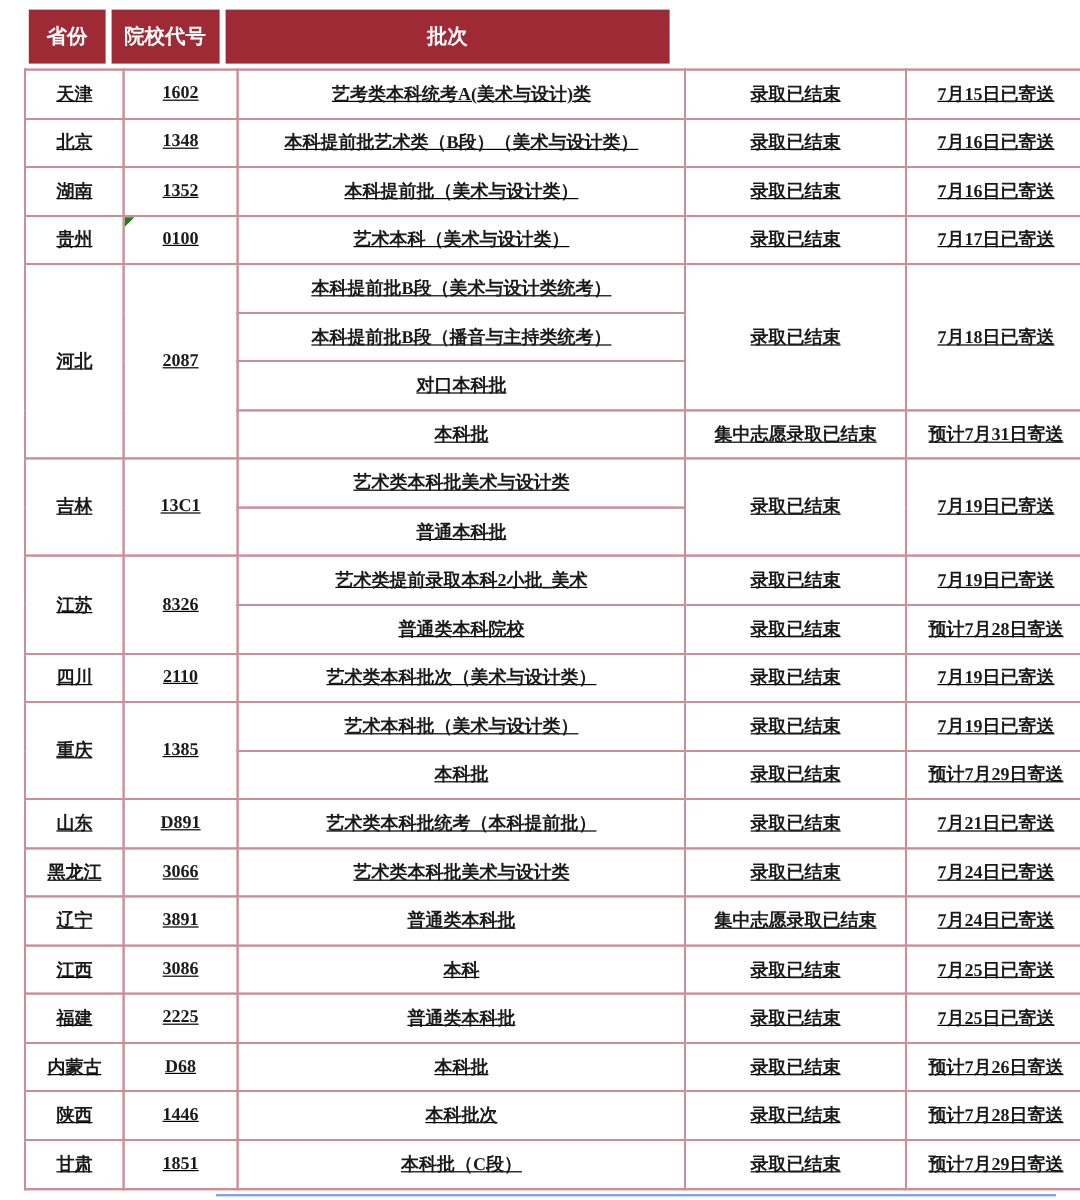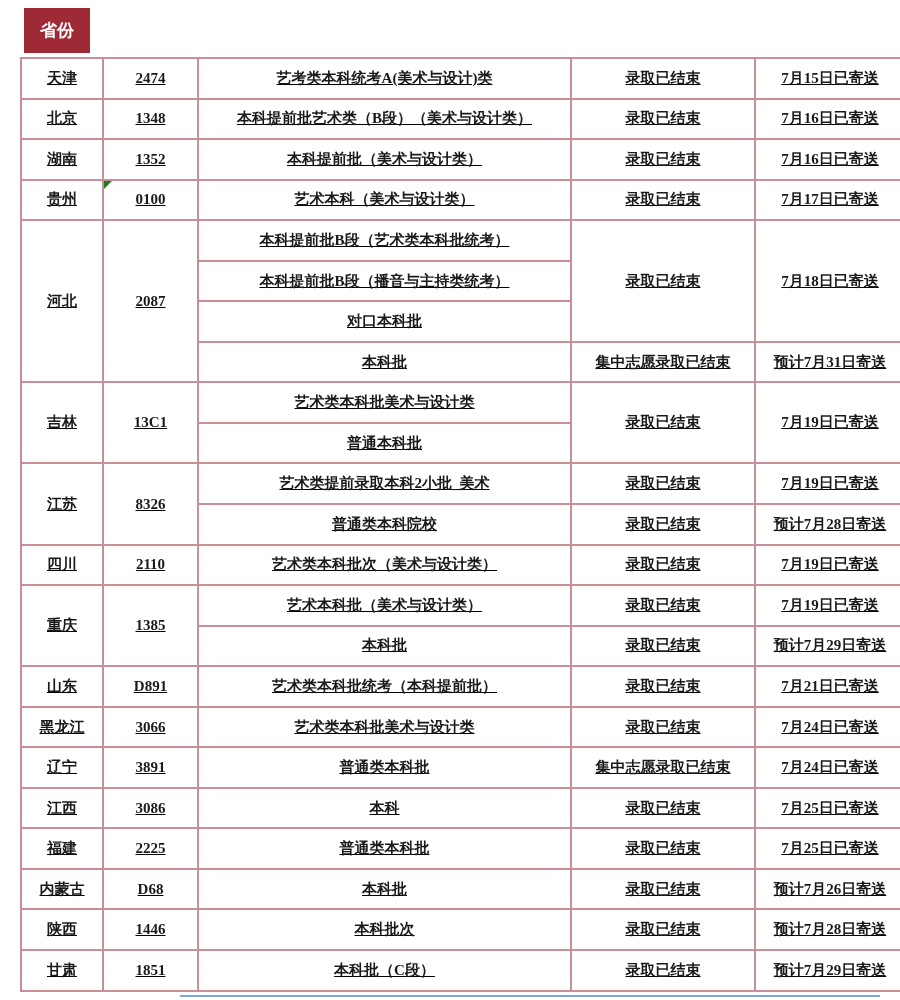--- a/index.html
+++ b/index.html
@@ -49,34 +49,36 @@
     background:#7DA7D9;
   }
 </style>
 </head>
 <body>
 
 <div class="page">
 
   <div class="header-row">
       <div class="hcell">省份</div>
+      <div class="hcell">院校代号</div>
+      <div class="hcell">批次</div>
     </div>
 
   <table class="data">
     <colgroup>
       <col style="width:82px">
       <col style="width:95px">
       <col style="width:373px">
       <col style="width:184px">
       <col style="width:150px">
     </colgroup>
     <tbody>
         <tr>
           <td rowspan="1">天津</td>
-          <td rowspan="1">2474</td>
+          <td rowspan="1">1602</td>
           <td>艺考类本科统考A(美术与设计)类</td>
           <td rowspan="1">录取已结束</td>
           <td rowspan="1">7月15日已寄送</td>
         </tr>
         <tr>
           <td rowspan="1">北京</td>
           <td rowspan="1">1348</td>
           <td>本科提前批艺术类（B段）（美术与设计类）</td>
           <td rowspan="1">录取已结束</td>
           <td rowspan="1">7月16日已寄送</td>
@@ -91,21 +93,21 @@
         <tr>
           <td rowspan="1">贵州</td>
           <td rowspan="1">0100<span class="corner-marker"></span></td>
           <td>艺术本科（美术与设计类）</td>
           <td rowspan="1">录取已结束</td>
           <td rowspan="1">7月17日已寄送</td>
         </tr>
         <tr>
           <td rowspan="4">河北</td>
           <td rowspan="4">2087</td>
-          <td>本科提前批B段（艺术类本科批统考）</td>
+          <td>本科提前批B段（美术与设计类统考）</td>
           <td rowspan="3">录取已结束</td>
           <td rowspan="3">7月18日已寄送</td>
         </tr>
         <tr>
           <td>本科提前批B段（播音与主持类统考）</td>
         </tr>
         <tr>
           <td>对口本科批</td>
         </tr>
         <tr>

